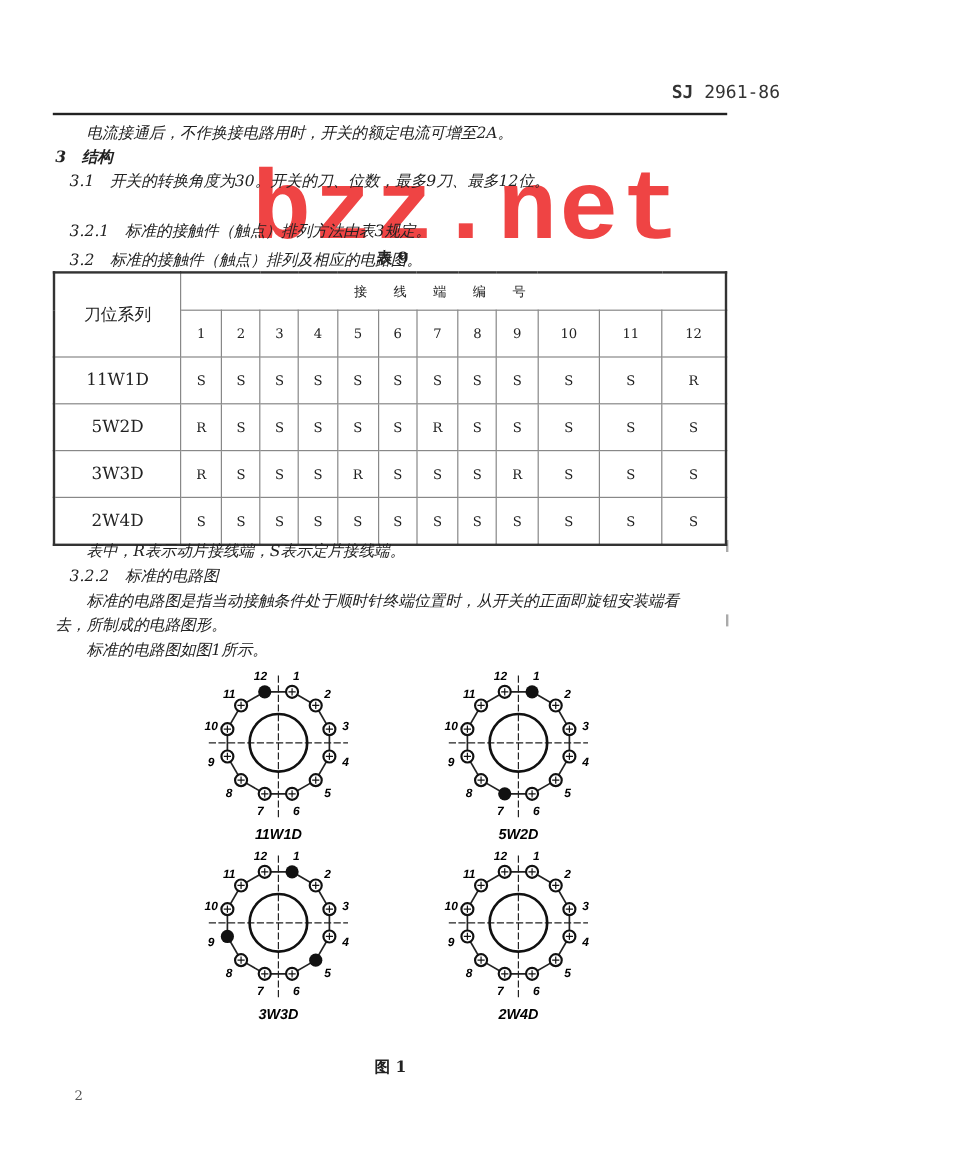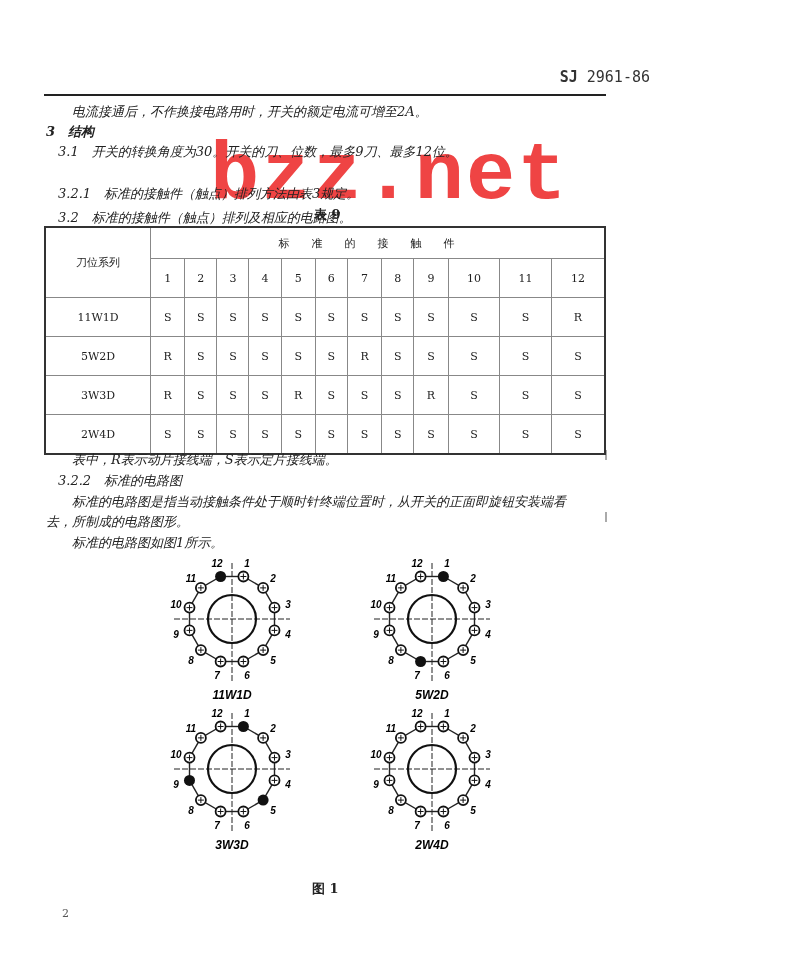--- a/index.html
+++ b/index.html
@@ -10,21 +10,21 @@
   .hdr { position: absolute; top: 68px; left: 0; width: 650px; text-align: right;
          font-family: "DejaVu Sans Mono", monospace; font-size: 15px; font-weight: bold; color: #333; }
   .hdr .num { font-weight: normal; }
   .rule { position: absolute; left: 44px; top: 94px; width: 562px; height: 2px; background: #222; }
   .p { position: absolute; font-size: 13px; line-height: 16px; z-index: 1; white-space: nowrap; font-style: italic; }
   .b { font-weight: bold; }
   .caption { position: absolute; font-size: 13px; font-weight: bold; }
   table.t3 { position: absolute; left: 44px; top: 226px; width: 562px; border-collapse: collapse;
              font-size: 11px; z-index: 1; border: 2px solid #333; }
   table.t3 td { border: 1px solid #888; text-align: center; height: 36px; }
-  table.t3 td.rowh { width: 102px; font-size: 11px; }
+  table.t3 td.rowh { width: 102px; font-size: 14px; }
   table.t3 tr.top td { height: 28px; letter-spacing: 22px; }
   .dot-margin { position: absolute; left: 605px; width: 2px; height: 10px; background: #aaa; }
   .fig { position: absolute; width: 140px; height: 150px; }
   .fig svg { width: 140px; height: 150px; }
   .pagenum { position: absolute; left: 62px; top: 907px; font-size: 11px; color: #555; }
 </style>
 </head>
 <body>
 
 <div class="watermark">bzz.net</div>
@@ -39,21 +39,21 @@
 <div class="p b" style="left:46px;top:124px;">3　结构</div>
 <div class="p" style="left:58px;top:144px;">3.1　开关的转换角度为30。开关的刀、位数，最多9刀、最多12位。</div>
 <div class="p" style="left:58px;top:165px;margin-top:45px;">3.2　标准的接触件（触点）排列及相应的电路图。</div>
 <div class="p" style="left:58px;top:186px;">3.2.1　标准的接触件（触点）排列方法由表3规定。</div>
 <div class="caption" style="left:314px;top:206px;">表 9</div>
 
 <table class="t3">
   <tbody>
       <tr class="top">
     <td class="rowh" rowspan="2" style="letter-spacing:0;">刀位系列</td>
-    <td colspan="12">标准的接触件</td>
+    <td colspan="12">接线端编号</td>
   </tr>
   <tr id="colrow">
         <td style="height: 36px;">1</td>
         <td style="height: 36px;">2</td>
         <td style="height: 36px;">3</td>
         <td style="height: 36px;">4</td>
         <td style="height: 36px;">5</td>
         <td style="height: 36px;">6</td>
         <td style="height: 36px;">7</td>
         <td style="height: 36px;">8</td>

